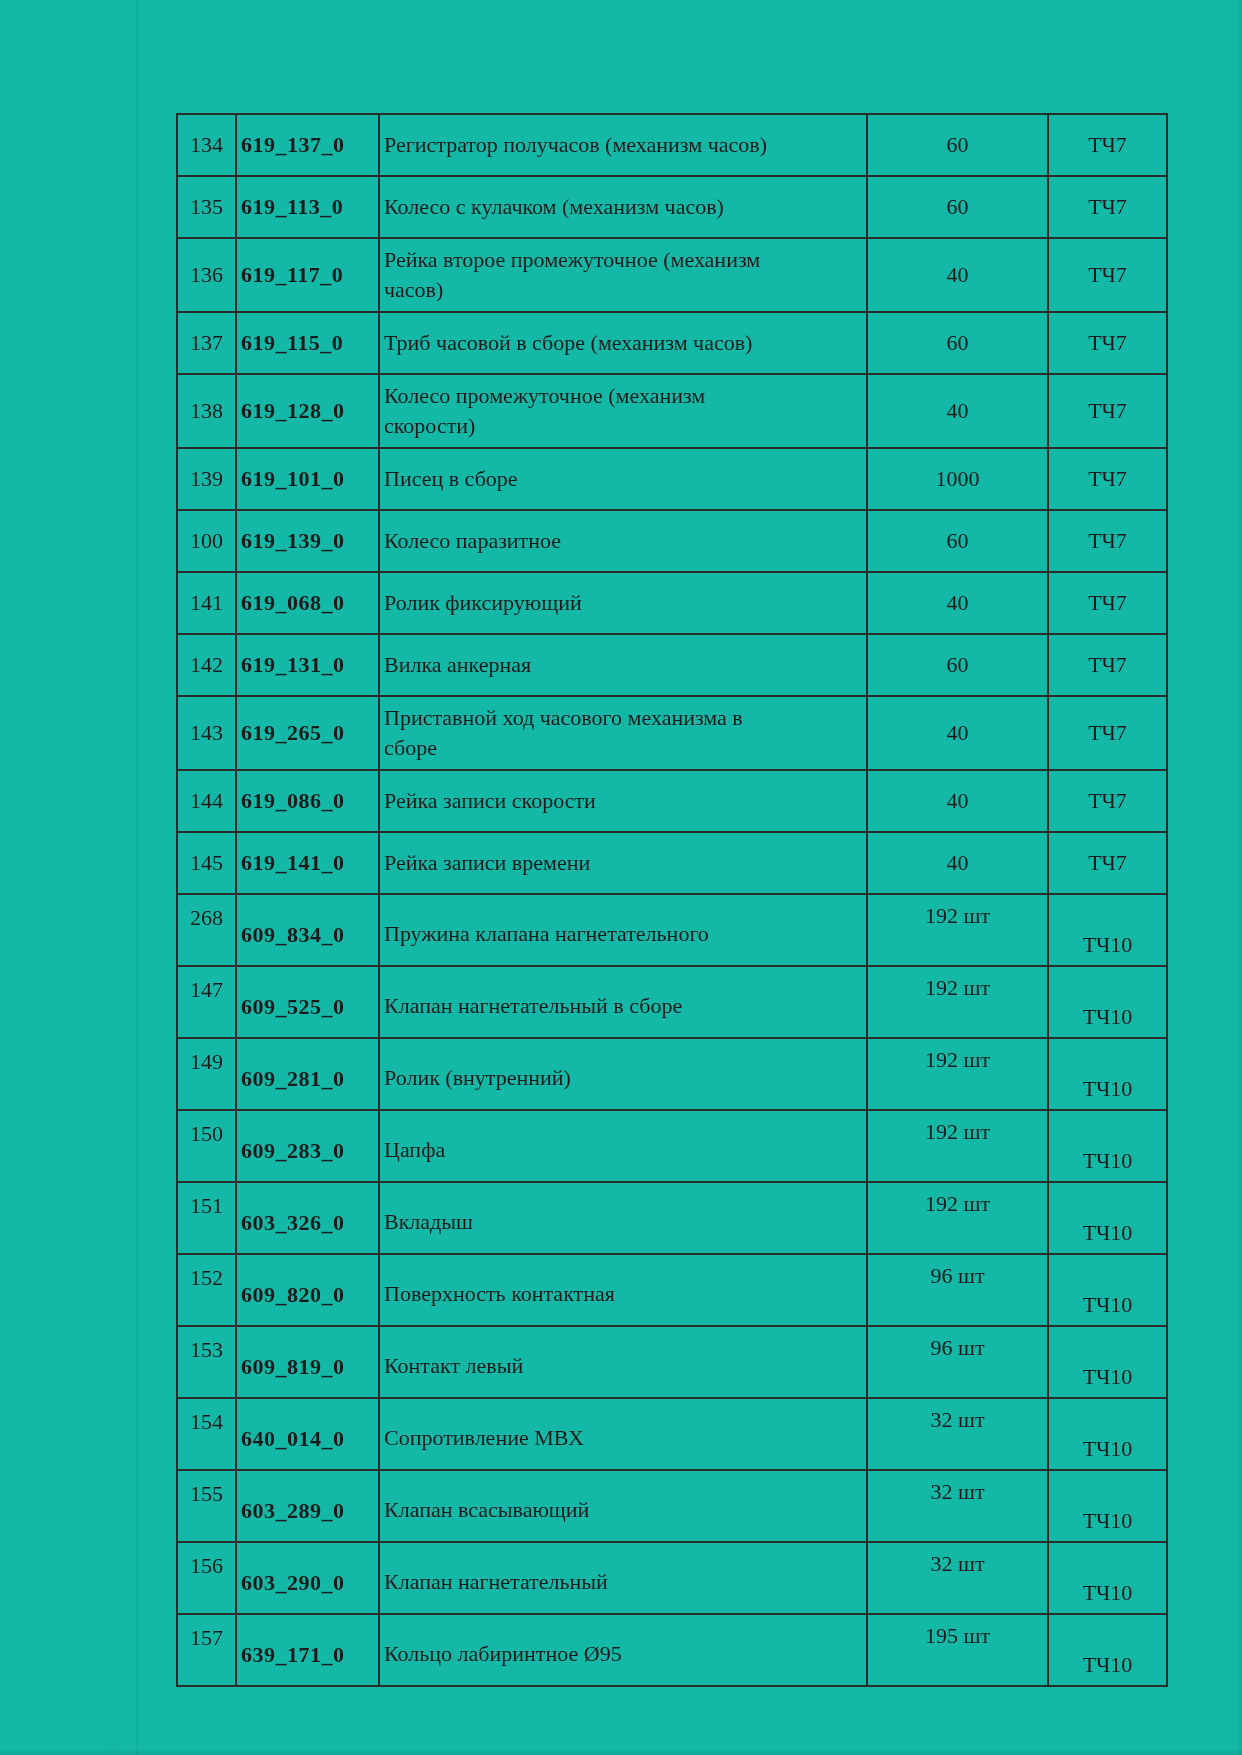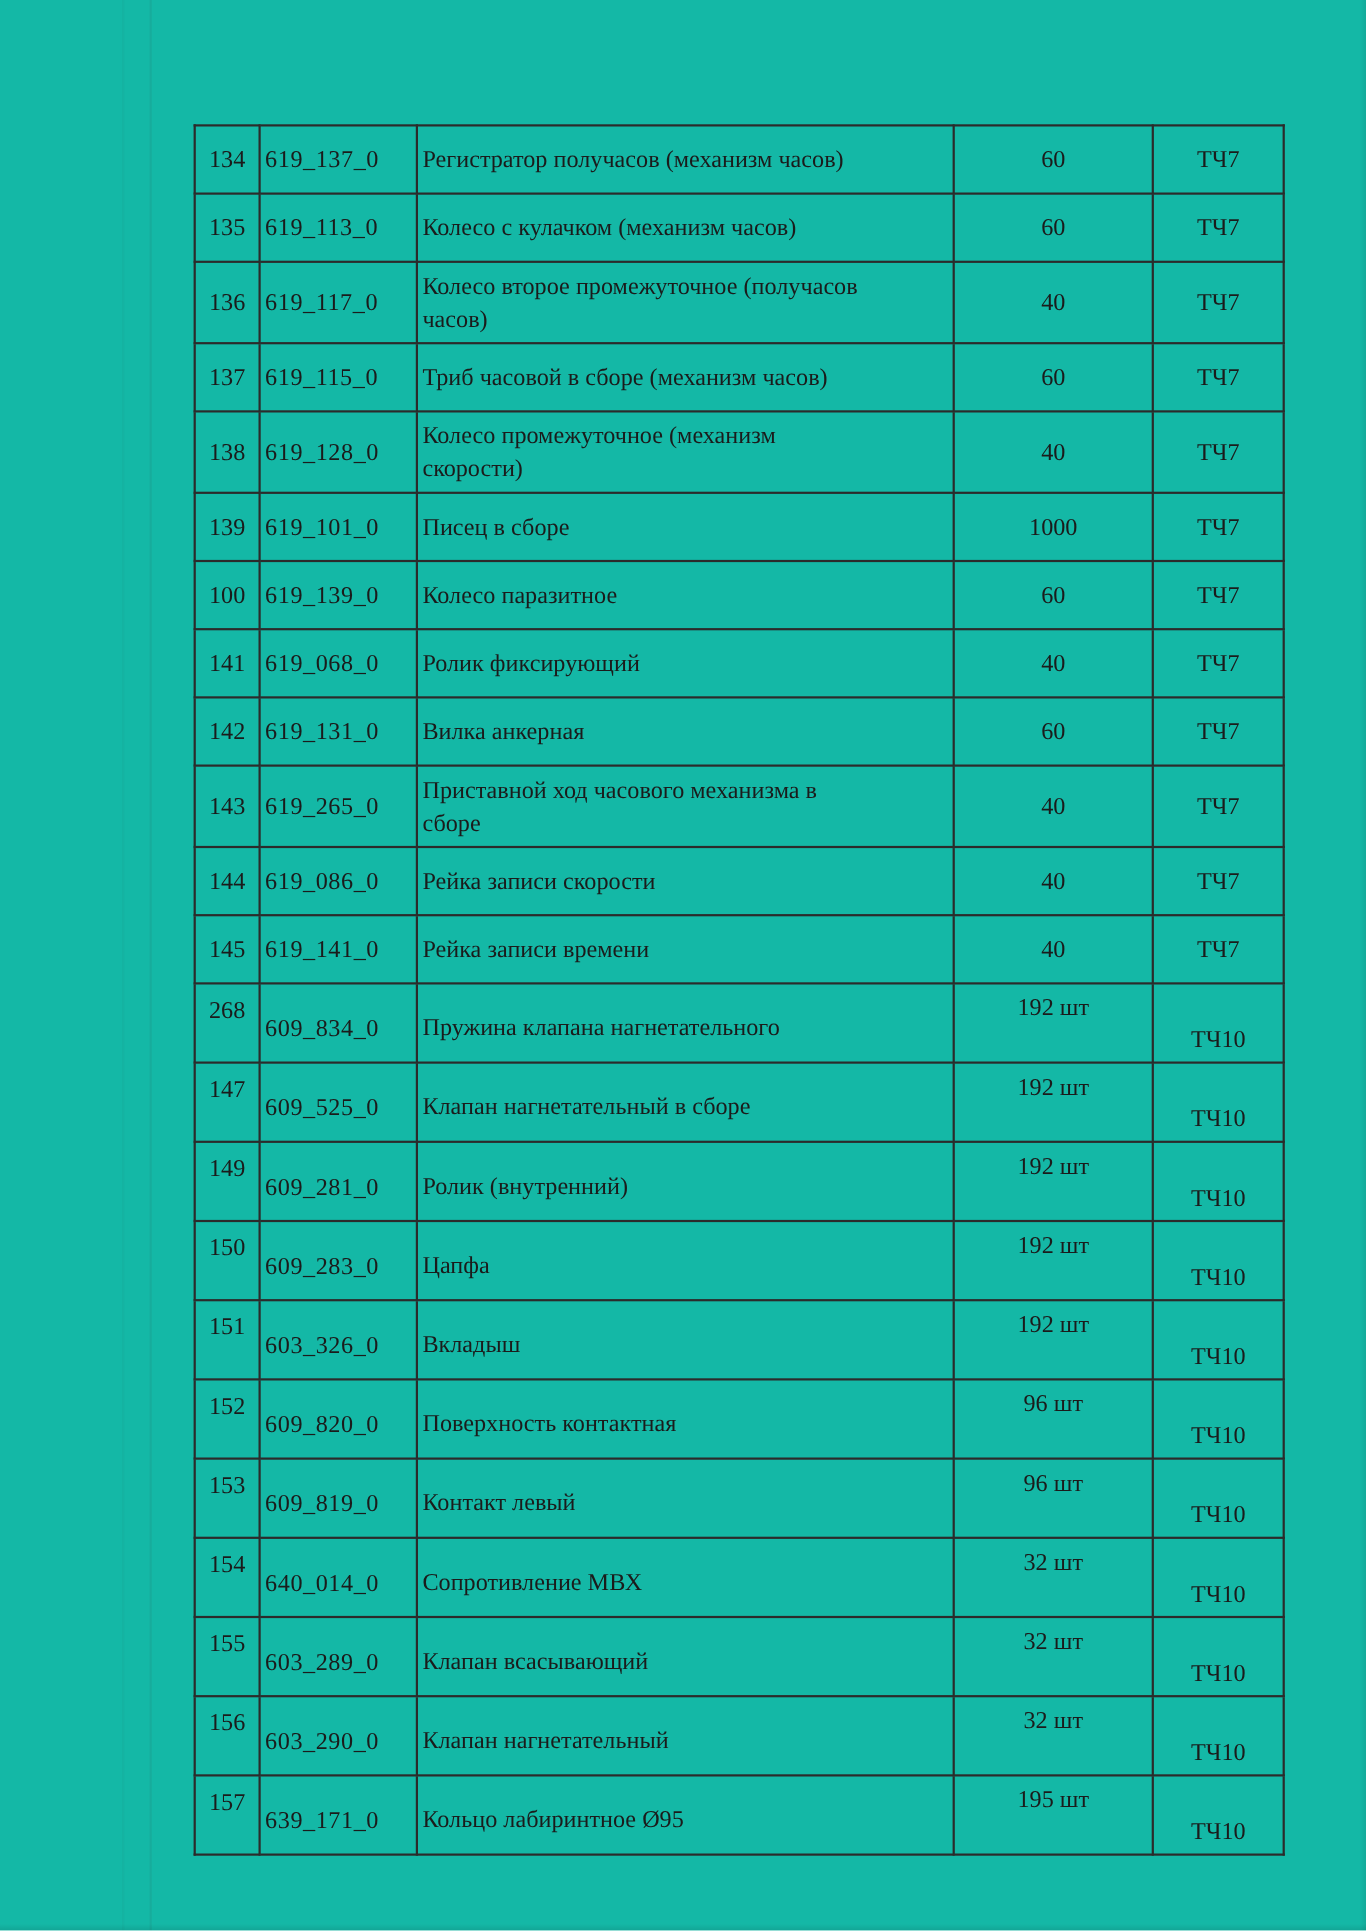--- a/index.html
+++ b/index.html
@@ -45,21 +45,21 @@
     border: 2px solid #2b2b2b;
     font-size: 22px;
     line-height: 30px;
     height: 48px;
     padding: 6px 4px;
     vertical-align: middle;
     white-space: pre-line;
     overflow: hidden;
   }
   td.c-num  { text-align: center; }
-  td.c-code { text-align: left; padding-left: 14px; letter-spacing: 0.5px; }
+  td.c-code { text-align: left; padding-left: 14px; letter-spacing: 0.5px; font-weight: bold; }
   td.c-desc { text-align: left; padding-left: 10px; padding-right: 10px; }
   td.c-qty  { text-align: center; border-radius: 26px; }
   td.c-dept { text-align: center; margin-top: 44px; }
 
   
   tr.g2 td.c-num  { vertical-align: top; padding-top: 8px; }
   tr.g2 td.c-code { padding-top: 16px; }
   tr.g2 td.c-desc { padding-top: 14px; }
   tr.g2 td.c-qty  { vertical-align: top; padding-top: 6px; text-align: center; }
   tr.g2 td.c-dept { vertical-align: bottom; padding-bottom: 5px; }
@@ -92,21 +92,21 @@
         <tr class="g1">
           <td class="c-num">135</td>
           <td class="c-code">619_113_0</td>
           <td class="c-desc">Колесо с кулачком (механизм часов)</td>
           <td class="c-qty">60</td>
           <td class="c-dept">ТЧ7</td>
         </tr>
         <tr class="g1">
           <td class="c-num">136</td>
           <td class="c-code">619_117_0</td>
-          <td class="c-desc">Колесо второе промежуточное (получасов
+          <td class="c-desc">Рейка второе промежуточное (механизм
 часов)</td>
           <td class="c-qty">40</td>
           <td class="c-dept">ТЧ7</td>
         </tr>
         <tr class="g1">
           <td class="c-num">137</td>
           <td class="c-code">619_115_0</td>
           <td class="c-desc">Триб часовой в сборе (механизм часов)</td>
           <td class="c-qty">60</td>
           <td class="c-dept">ТЧ7</td>

